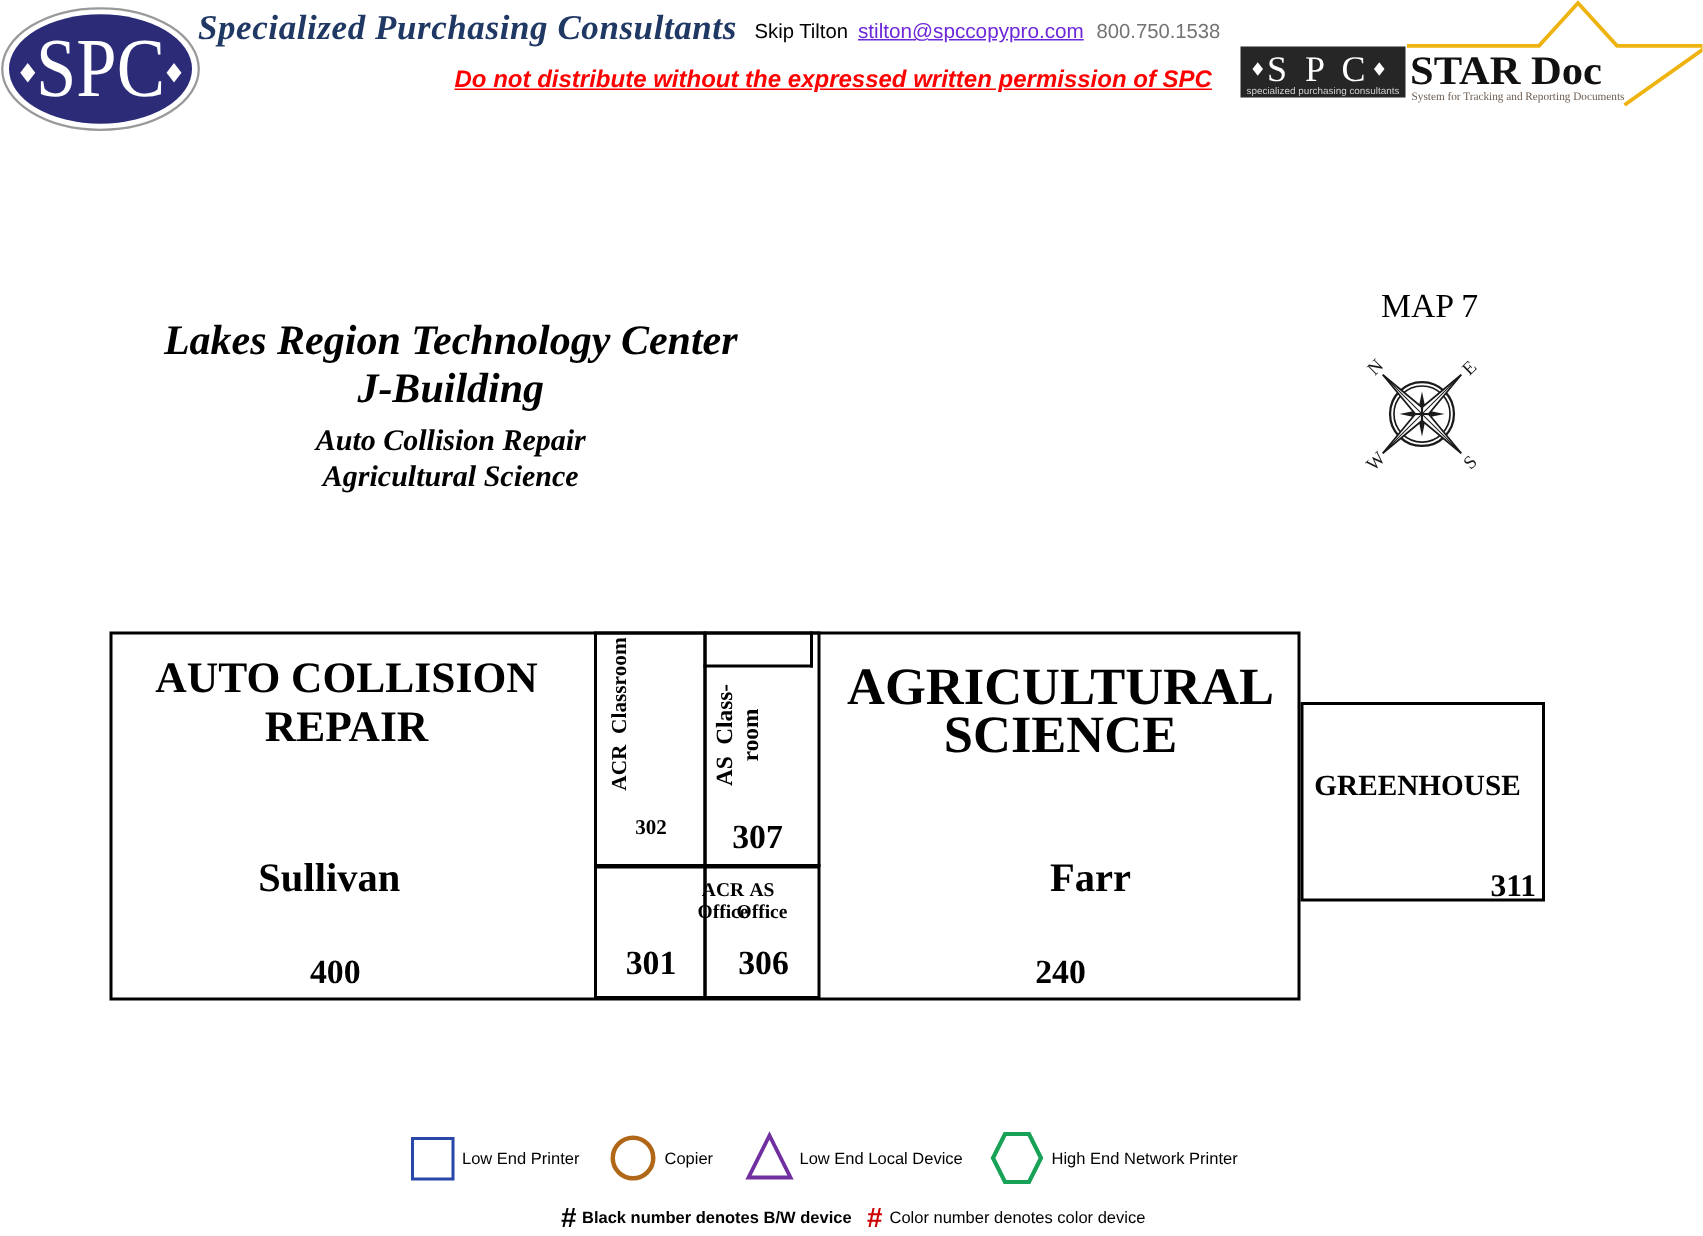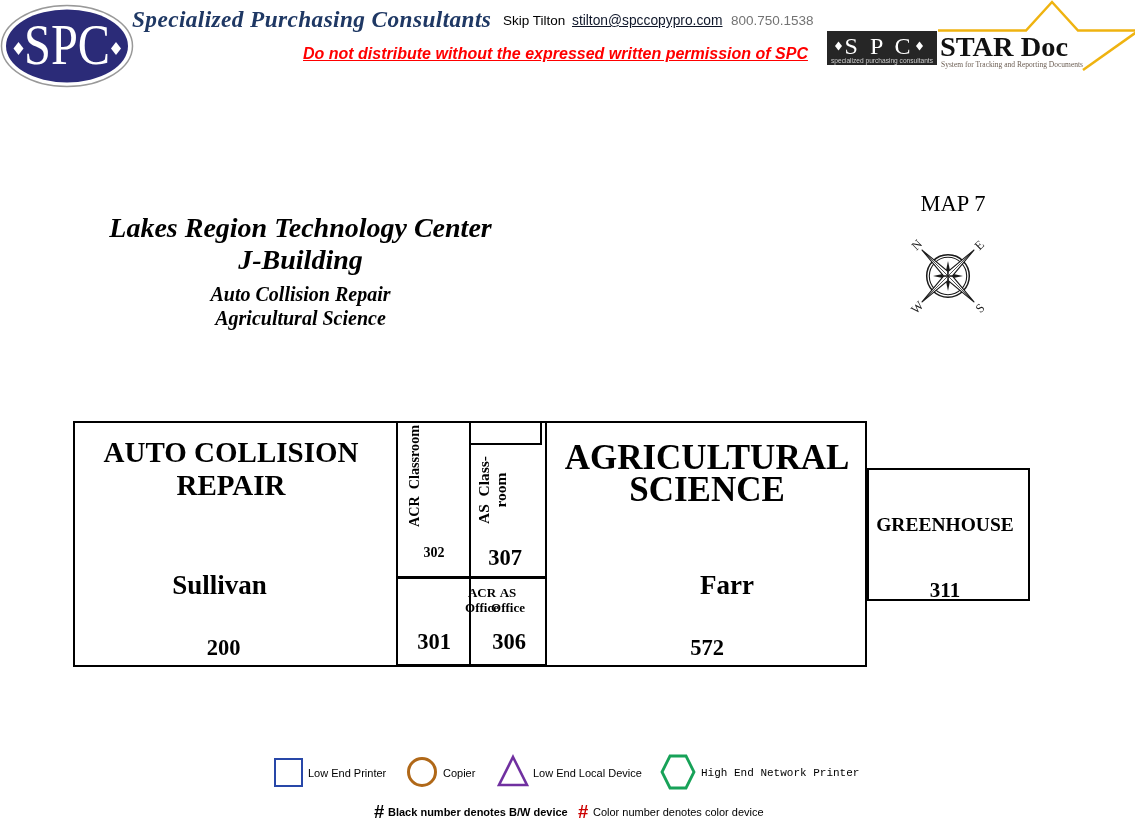--- a/index.html
+++ b/index.html
@@ -15,21 +15,21 @@
 <svg class="abs" style="left:0px;top:4px" width="136" height="86" viewBox="0 0 136 86">
   <ellipse cx="67" cy="42" rx="65.5" ry="40.5" fill="#ffffff" stroke="#999" stroke-width="1.5"></ellipse>
   <ellipse cx="67" cy="42" rx="61" ry="36.5" fill="#2b2b78"></ellipse>
   <text x="67" y="60" text-anchor="middle" fill="#fff" font-family="Liberation Serif, serif" font-size="56" textLength="86" lengthAdjust="spacingAndGlyphs">SPC</text>
   <path d="M 13.5 44.5 L 18.5 38 L 23.5 44.5 L 18.5 51 Z" fill="#fff"></path>
   <path d="M 111 44.5 L 116 38 L 121 44.5 L 116 51 Z" fill="#fff"></path>
 </svg>
 
 <div class="abs serif" style="left:132px;top:6px;font-size:23.3px;font-weight:bold;font-style:italic;color:#1f3864;letter-spacing:0.4px;">Specialized Purchasing Consultants</div>
 <div class="abs" style="left:503px;top:13px;font-size:13.5px;color:#000;">Skip Tilton</div>
-<div class="abs" style="left:572px;top:13px;font-size:13.8px;"><span style="color:#0f172a;text-decoration:underline;">stilton@spccopypro.com</span></div>
+<div class="abs" style="left:572px;top:13px;font-size:13.8px;"><span style="color:#6d28d9;text-decoration:underline;">stilton@spccopypro.com</span></div>
 <div class="abs" style="left:731px;top:13px;font-size:13.5px;color:#737373;">800.750.1538</div>
 
 <div class="abs" style="left:303px;top:45px;font-size:16px;font-weight:bold;font-style:italic;color:#f00;text-decoration:underline;">Do not distribute without the expressed written permission of SPC</div>
 
 <svg class="abs" style="left:820px;top:0px" width="315" height="80" viewBox="0 0 315 80">
 
   <path d="M 118 30.5 L 206 30.5 L 232 2 L 258 30.5 L 318 30.5" fill="none" stroke="#efb310" stroke-width="2.5"></path>
   <path d="M 318 31 L 263 70" fill="none" stroke="#efb310" stroke-width="2.5"></path>
 
   <rect x="7" y="31" width="110" height="34" fill="#262626"></rect>
@@ -90,52 +90,52 @@
 <div class="abs" style="left:540px;top:421px;width:0px;height:24px;border-left:2px solid #000;"></div>
 
 <div class="room" style="left:396px;top:576px;width:75px;height:90px;border-top-width:3px;"></div>
 
 <div class="room" style="left:469px;top:576px;width:78px;height:90px;border-top-width:3px;"></div>
 
 <div class="room" style="left:867px;top:468px;width:163px;height:133px;"></div>
 
 <div class="abs serif" style="left:71px;top:436px;width:320px;text-align:center;font-weight:bold;font-size:29px;line-height:33px;">AUTO COLLISION<br>REPAIR</div>
 <div class="abs serif" style="left:72px;top:570px;width:295px;text-align:center;font-weight:bold;font-size:27px;">Sullivan</div>
-<div class="abs serif" style="left:76px;top:634.5px;width:295px;text-align:center;font-weight:bold;font-size:22.5px;">200</div>
+<div class="abs serif" style="left:76px;top:634.5px;width:295px;text-align:center;font-weight:bold;font-size:22.5px;">400</div>
 
 <div class="abs serif" style="left:414px;top:475.5px;width:0;height:0;font-weight:bold;font-size:14.2px;white-space:nowrap;"><span style="display:inline-block;transform:rotate(-90deg) translate(-50%,-50%);transform-origin:0 0;">ACR&nbsp; Classroom</span></div>
 <div class="abs serif" style="left:397px;top:544.5px;width:74px;text-align:center;font-weight:bold;font-size:14px;">302</div>
 
 <div class="abs serif" style="left:492px;top:490px;width:0;height:0;font-weight:bold;font-size:15.5px;"><span style="display:inline-block;transform:rotate(-90deg) translate(-50%,-50%);transform-origin:0 0;text-align:center;line-height:17px;white-space:nowrap;">AS&nbsp; Class-<br>room</span></div>
 <div class="abs serif" style="left:467px;top:544.5px;width:76px;text-align:center;font-weight:bold;font-size:22.5px;">307</div>
 
 <div class="abs serif" style="left:397px;top:586px;width:74px;text-align:center;font-weight:bold;font-size:13px;line-height:14.5px;padding-left:48px;">ACR<br>Office</div>
 <div class="abs serif" style="left:397px;top:628.5px;width:74px;text-align:center;font-weight:bold;font-size:22.5px;">301</div>
 <div class="abs serif" style="left:470px;top:586px;width:76px;text-align:center;font-weight:bold;font-size:13px;line-height:14.5px;">AS<br>Office</div>
 <div class="abs serif" style="left:471px;top:628.5px;width:76px;text-align:center;font-weight:bold;font-size:22.5px;">306</div>
 
 <div class="abs serif" style="left:547px;top:442px;width:320px;text-align:center;font-weight:bold;font-size:35px;line-height:32px;">AGRICULTURAL<br>SCIENCE</div>
 <div class="abs serif" style="left:547px;top:570px;width:320px;text-align:center;font-weight:bold;font-size:27px;padding-left:20px;">Farr</div>
-<div class="abs serif" style="left:547px;top:634.5px;width:320px;text-align:center;font-weight:bold;font-size:22.5px;">572</div>
+<div class="abs serif" style="left:547px;top:634.5px;width:320px;text-align:center;font-weight:bold;font-size:22.5px;">240</div>
 
 <div class="abs serif" style="left:866px;top:514px;width:158px;text-align:center;font-weight:bold;font-size:19.5px;">GREENHOUSE</div>
-<div class="abs serif" style="left:866px;top:578px;width:158px;text-align:center;font-weight:bold;font-size:21px;">311</div>
+<div class="abs serif" style="left:866px;top:578px;width:158px;text-align:right;font-weight:bold;font-size:21px;">311</div>
 
 <div class="abs" style="left:274px;top:758px;width:29px;height:29px;border:2.5px solid #2847a8;box-sizing:border-box;"></div>
 <div class="abs" style="left:308px;top:767px;font-size:11px;">Low End Printer</div>
 
 <div class="abs" style="left:407px;top:757px;width:30px;height:30px;border:3px solid #b06818;border-radius:50%;box-sizing:border-box;"></div>
 <div class="abs" style="left:443px;top:767px;font-size:11px;">Copier</div>
 
 <svg class="abs" style="left:494px;top:753px" width="38" height="36" viewBox="0 0 38 36">
   <path d="M 19 4 L 33 32 L 5 32 Z" fill="none" stroke="#7030a0" stroke-width="2.6"></path>
 </svg>
 <div class="abs" style="left:533px;top:767px;font-size:11px;">Low End Local Device</div>
 
 <svg class="abs" style="left:658px;top:752px" width="40" height="40" viewBox="0 0 40 40">
   <path d="M 4 20 L 12 4 L 28 4 L 36 20 L 28 36 L 12 36 Z" fill="none" stroke="#17a258" stroke-width="2.8"></path>
 </svg>
-<div class="abs" style="left:701px;top:767px;font-size:11px;font-family:Liberation Mono, monospace;">High End Network Printer</div>
+<div class="abs" style="left:701px;top:767px;font-size:11px;">High End Network Printer</div>
 
 <div class="abs" style="left:374px;top:801px;font-size:18.5px;font-weight:bold;">#</div>
 <div class="abs" style="left:388px;top:806px;font-size:11px;font-weight:bold;">Black number denotes B/W device</div>
 <div class="abs" style="left:578px;top:801px;font-size:18.5px;font-weight:bold;color:#cc0000;">#</div>
 <div class="abs" style="left:593px;top:806px;font-size:11px;">Color number denotes color device</div>
 
 </body></html>

